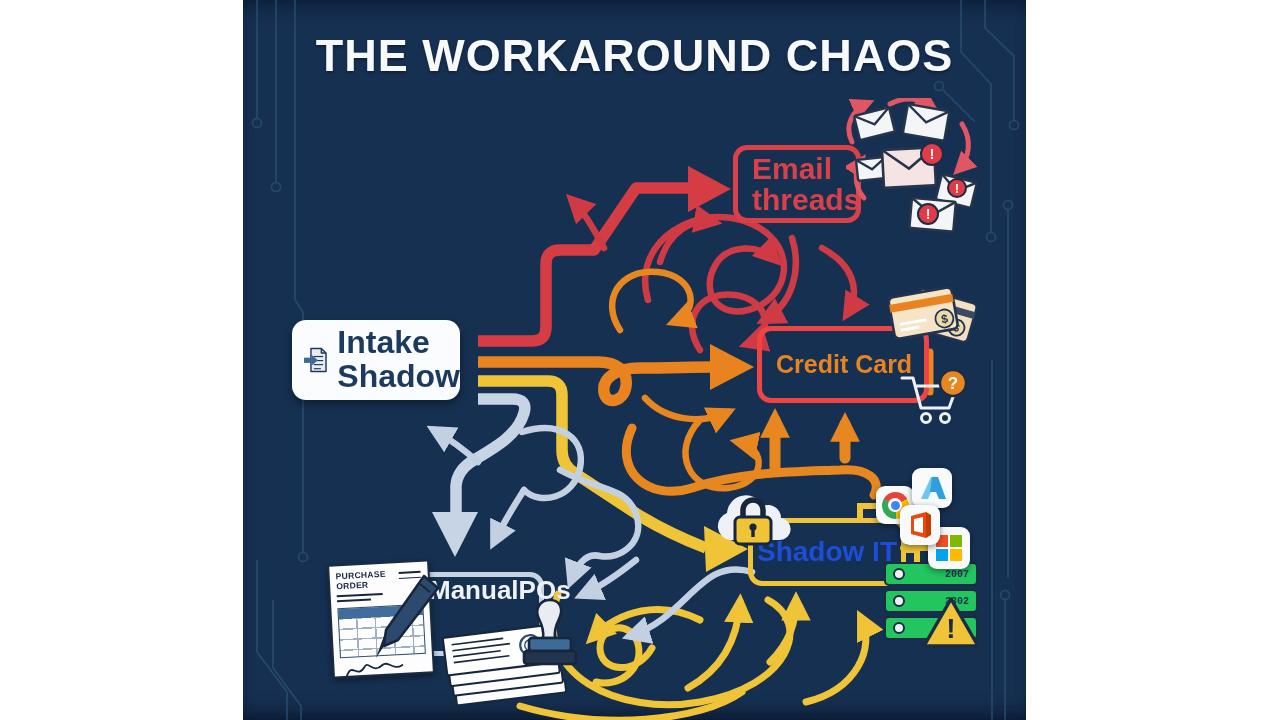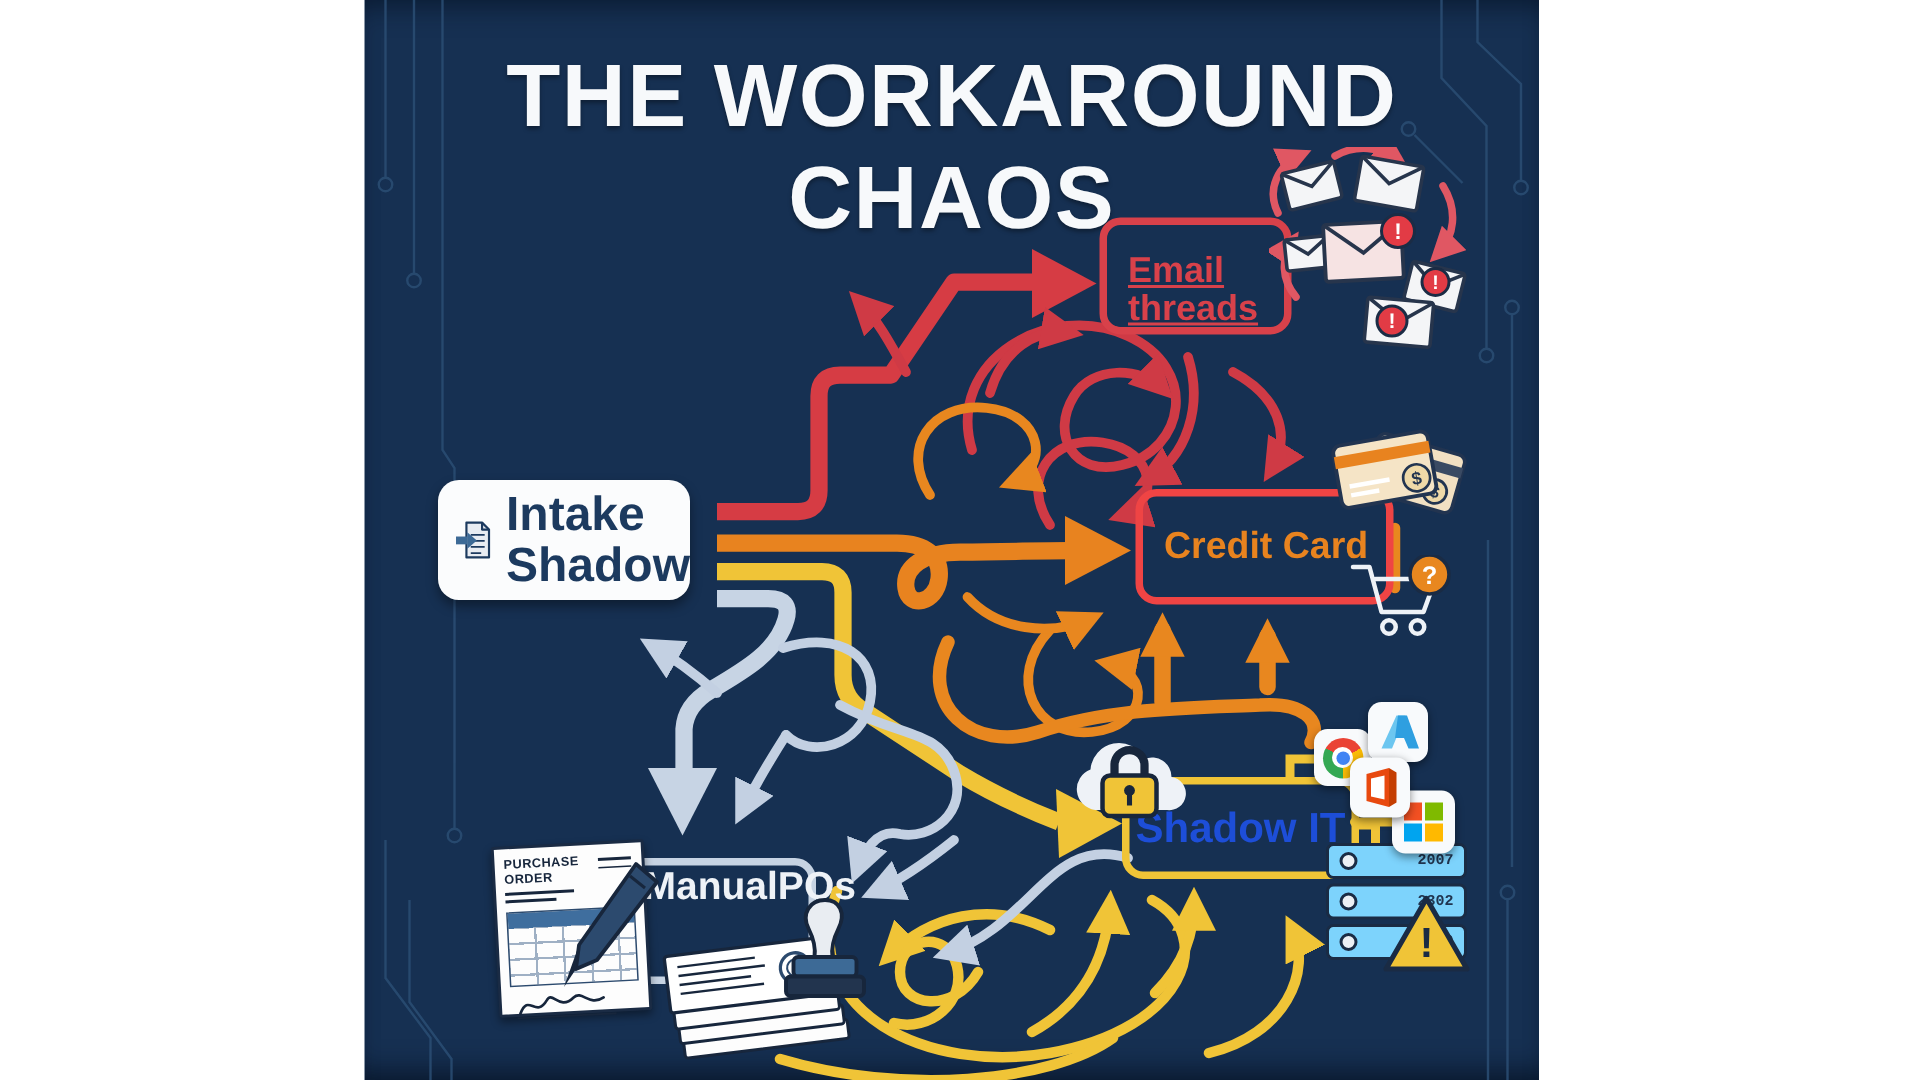--- a/index.html
+++ b/index.html
@@ -3,32 +3,32 @@
 <meta charset="utf-8">
 <style>
   html,body{margin:0;padding:0;background:#ffffff;}
   #stage{position:relative;width:1280px;height:720px;overflow:hidden;background:#ffffff;
          font-family:"Liberation Sans",sans-serif;}
   
   #panel{position:absolute;left:243px;top:0;width:783px;height:720px;background:#163052;
          box-shadow:inset 0 14px 18px -10px rgba(5,16,32,.65), inset 0 -16px 18px -10px rgba(5,16,32,.75);}
   #circuits{position:absolute;left:243px;top:0;width:783px;height:720px;z-index:0;}
   #title{position:absolute;left:243px;top:30px;width:783px;text-align:center;z-index:2;
-         color:#f7f9fb;font-size:59px;font-weight:800;letter-spacing:1px;
+         color:#f7f9fb;font-size:45px;font-weight:800;letter-spacing:1px;
          text-shadow:0 2px 3px rgba(0,0,0,.35);}
   #tangle{position:absolute;left:0;top:0;width:1280px;height:720px;z-index:1;}
 
   .box{position:absolute;z-index:2;border-radius:14px;font-weight:bold;line-height:1.05;}
   .box span{display:block;}
   #intake-box{left:292px;top:320px;width:168px;height:80px;background:#fbfcfd;
       box-shadow:0 4px 8px rgba(0,0,0,.4);display:flex;align-items:center;gap:9px;
       padding-left:12px;box-sizing:border-box;color:#1c3a5f;font-size:32px;}
   #email-box{left:733px;top:145px;width:128px;height:78px;border:5px solid #d8414a;
-      color:#d8414a;font-size:24px;display:flex;flex-direction:column;justify-content:flex-end;
-      padding-left:14px;box-sizing:border-box;background:transparent;text-decoration:underline;}
+      color:#d8414a;font-size:30px;display:flex;flex-direction:column;justify-content:center;
+      padding-left:14px;box-sizing:border-box;background:transparent;}
   #credit-box{left:757px;top:326px;width:172px;height:77px;border:5px solid #ef4444;
       color:#e8831f;font-size:25px;display:flex;flex-direction:column;justify-content:center;
       padding-left:14px;box-sizing:border-box;}
   #shadow-box{left:748px;top:518px;width:158px;height:68px;border:5px solid #f0c437;
       color:#1d4ed8;font-size:28px;display:flex;align-items:center;justify-content:center;
       box-sizing:border-box;}
   #manual-box{left:410px;top:572px;width:134px;height:84px;border:5px solid #c6d3e3;
       color:#eef2f7;font-size:26px;display:flex;justify-content:flex-start;
       padding-left:14px;box-sizing:border-box;}
 
@@ -47,21 +47,21 @@
       display:flex;align-items:center;justify-content:center;}
   .chrome-white{width:14px;height:14px;border-radius:50%;background:#fff;
       display:flex;align-items:center;justify-content:center;}
   .chrome-core{width:9px;height:9px;border-radius:50%;background:#4285f4;}
   .ms-grid{display:grid;grid-template-columns:12px 12px;grid-template-rows:12px 12px;gap:2px;}
   .ms-grid i{display:block;}
   .ms-r{background:#f25022;} .ms-g{background:#7fba00;} .ms-b{background:#00a4ef;} .ms-y{background:#ffb900;}
 
   
   #servers{position:absolute;left:884px;top:562px;width:94px;z-index:4;}
-  .server-row{height:24px;margin-bottom:3px;background:#7dd3fc;border:2px solid #1a2b44;
+  .server-row{height:24px;margin-bottom:3px;background:#22c55e;border:2px solid #1a2b44;
       border-radius:5px;display:flex;align-items:center;justify-content:space-between;
       padding:0 7px;box-sizing:border-box;}
   .led{width:8px;height:8px;border-radius:50%;border:2.5px solid #1a2b44;background:#edf0f4;}
   .server-label{font-family:"Liberation Mono",monospace;font-size:10px;font-weight:bold;color:#203550;}
 
   
   #po-doc{position:absolute;left:330px;top:562px;width:102px;height:114px;background:#fdfdfd;
       border:2px solid #1a2b44;border-radius:2px;transform:rotate(-3deg);z-index:4;
       box-shadow:0 3px 6px rgba(0,0,0,.4);padding:6px;box-sizing:border-box;}
   .po-title{font-size:8.5px;font-weight:800;color:#17263c;letter-spacing:.3px;line-height:1.15;}

